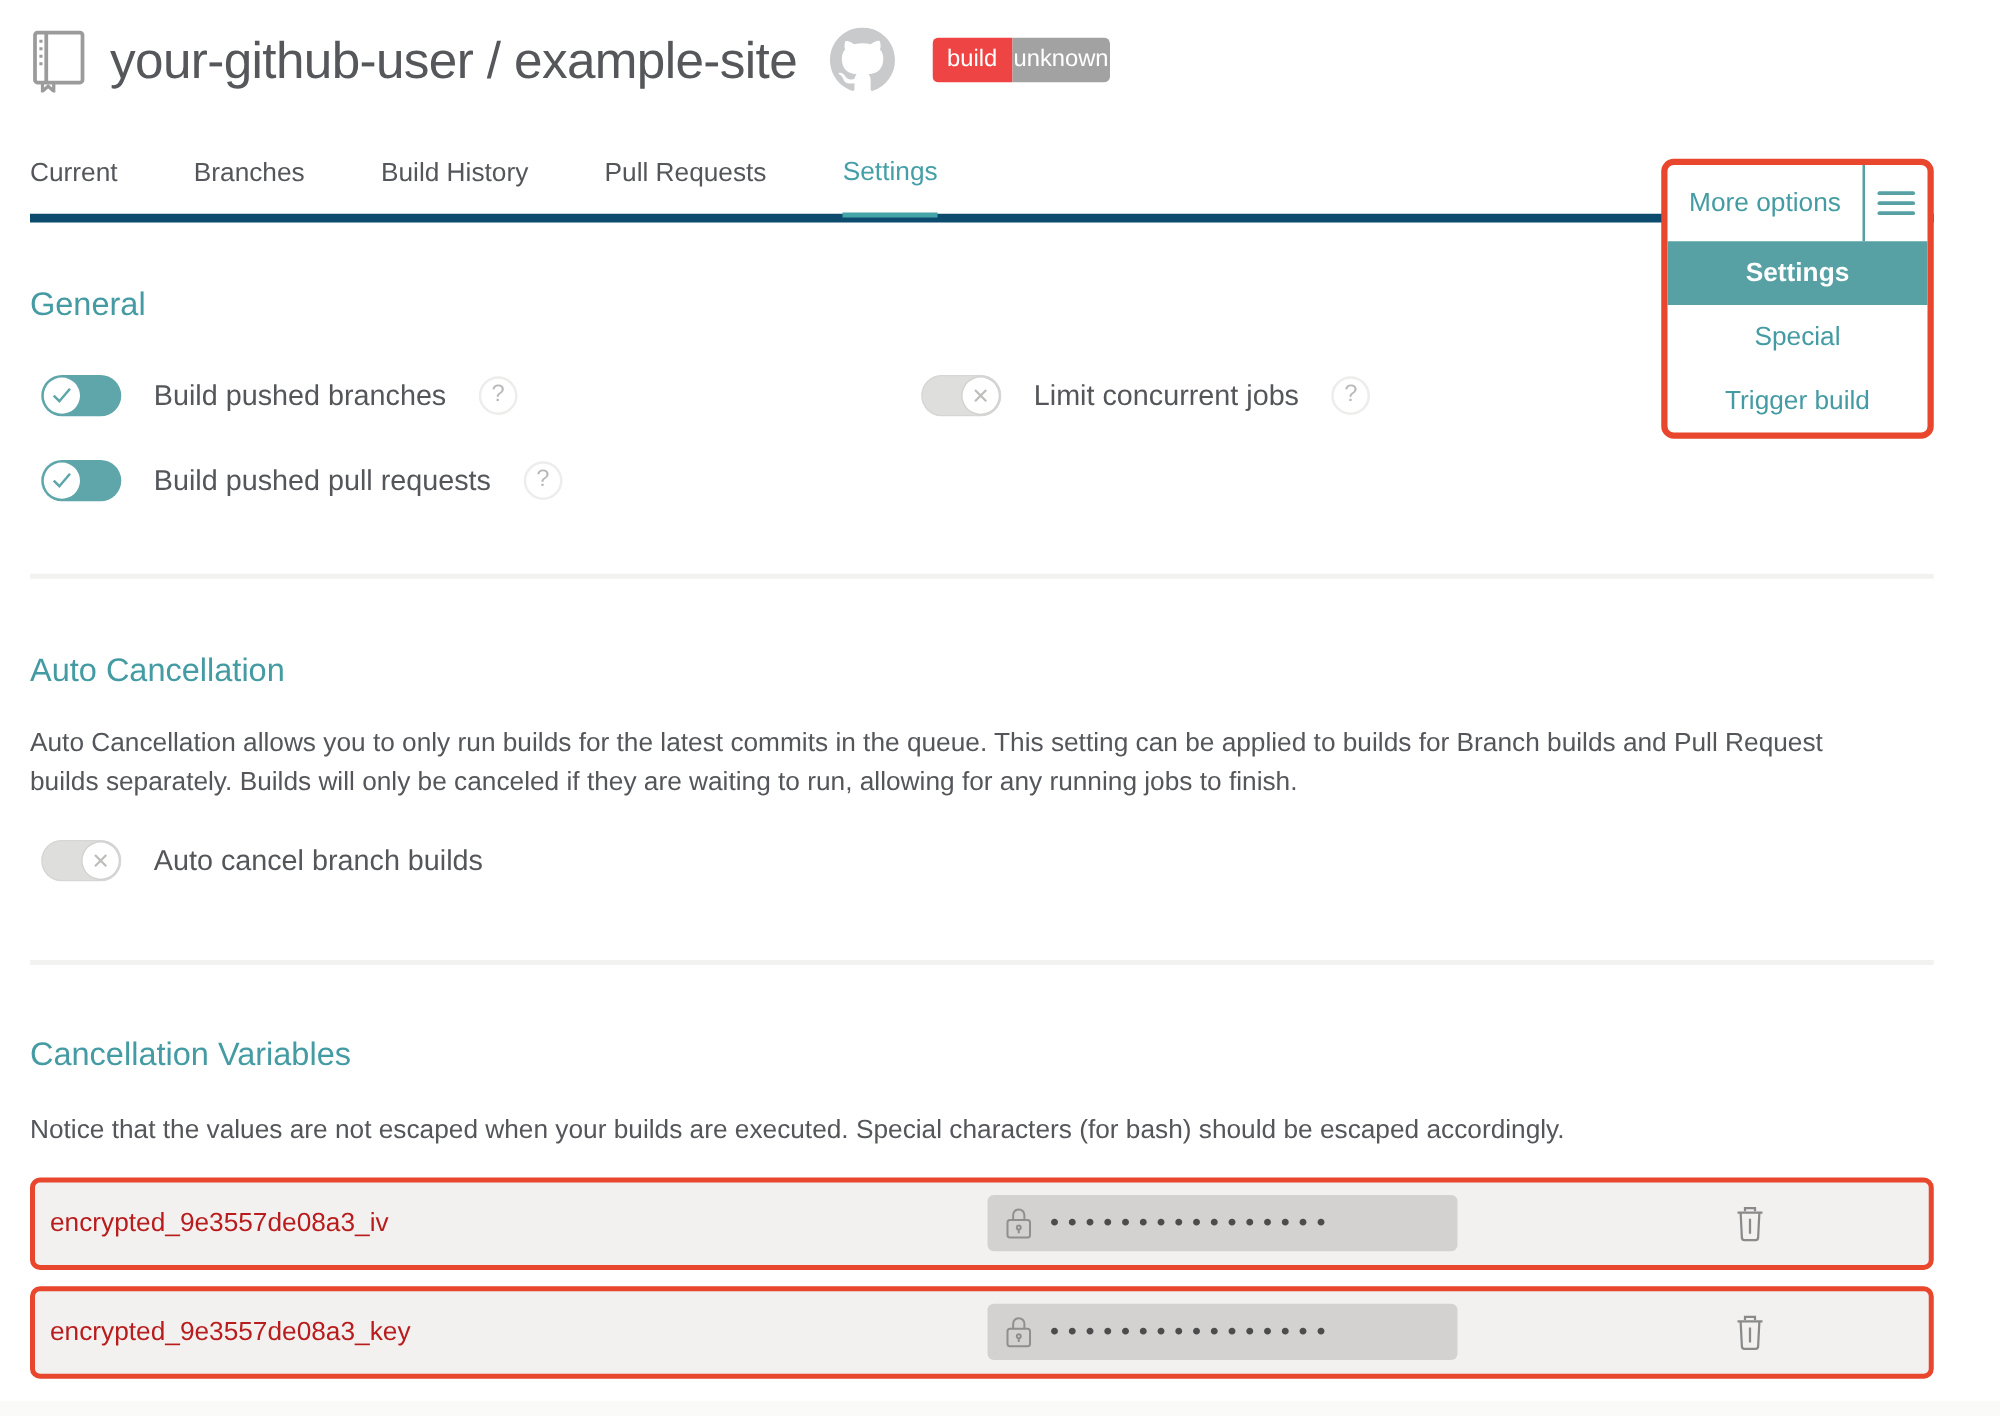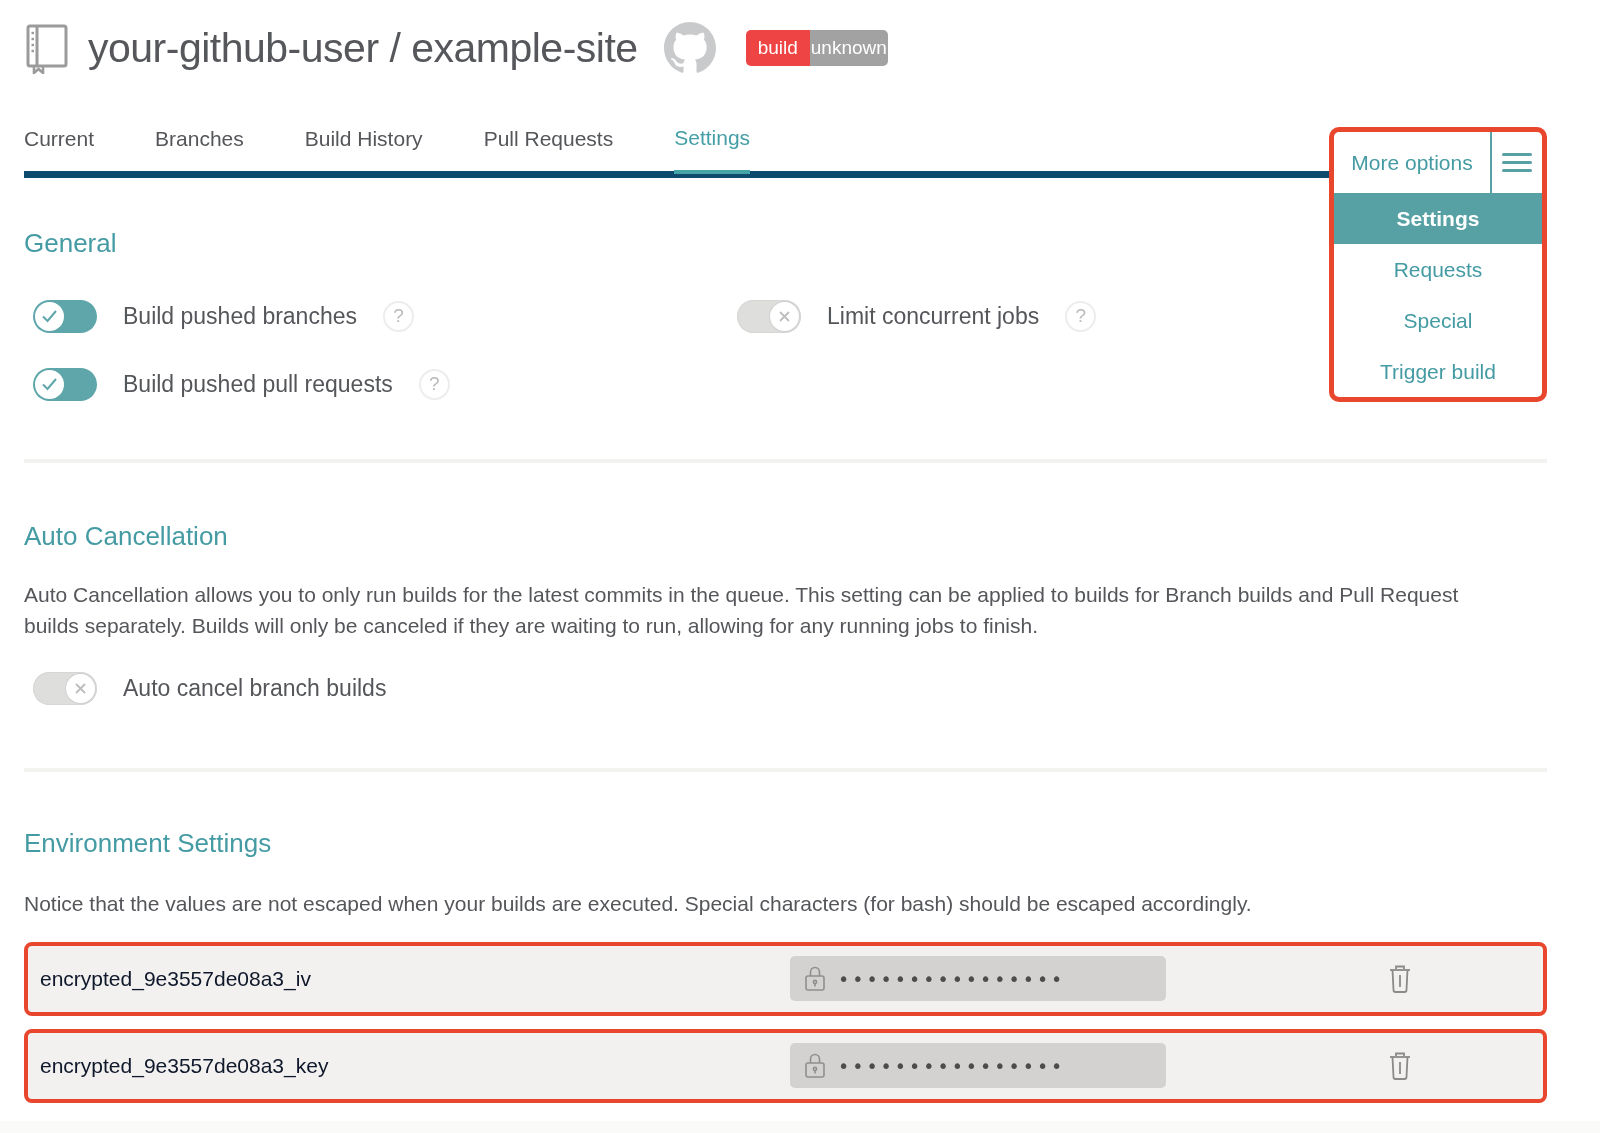--- a/index.html
+++ b/index.html
@@ -54,21 +54,21 @@
   .toggle.on  .knob { left: 2px; }
   .toggle.off .knob { right: 2px; box-shadow: 0 0 0 1px #d0d0cf; }
   .toggle-label { font-size: 23px; color: #54565a; margin-left: 26px; }
   .help-badge { width: 31px; height: 31px; border-radius: 50%; border: 2px solid #ededec;
                 color: #b9b9b9; font-size: 19px; display: flex; align-items: center; justify-content: center;
                 margin-left: 26px; cursor: pointer; flex: none; }
 
   
   .env-row { display: flex; align-items: center; height: 74px; background: #f2f1f0;
              border: 4px solid #e8462d; border-radius: 8px; padding: 0 12px 0 12px; margin-bottom: 13px; }
-  .env-name { font-size: 21px; color: #0f172a; width: 750px; flex: none; }
+  .env-name { font-size: 21px; color: #b91c1c; width: 750px; flex: none; }
   .env-value { width: 376px; height: 45px; background: #d3d2d1; border-radius: 5px;
                display: flex; align-items: center; padding: 0 14px; flex: none; }
   .env-dots { font-size: 19px; letter-spacing: 3px; color: #4c4c4c; margin-left: 12px;
               font-family: "DejaVu Sans", sans-serif; white-space: nowrap; }
   .trash-btn { margin-left: auto; margin-right: 118px; cursor: pointer; width: 26px; height: 30px; flex: none; }
 
   .bottom-fade { position: absolute; left: 0; bottom: 0; width: 1600px; height: 12px; background: #fafaf9; }
 
   svg { display: block; }
 </style>
@@ -108,21 +108,20 @@
   <div class="more-options">
     <div class="mo-header">
       <span class="mo-label">More options</span>
       <span class="mo-burger">
           <i></i>
           <i></i>
           <i></i>
         </span>
     </div>
     <div class="mo-item active">Settings</div>
-    <div class="mo-item">Requests</div>
     <div class="mo-item">Special</div>
     <div class="mo-item">Trigger build</div>
   </div>
 
   <main class="content">
 
     <h2 class="section-heading" style="margin-top:50px;">General</h2>
 
     <div class="toggle-grid" style="margin-top:40px;">
       <div class="toggle-row">
@@ -177,21 +176,21 @@
               </svg>
           </span>
         </span>
         <span class="toggle-label">Auto cancel branch builds</span>
       </div>
 
     </div>
 
     <div class="divider" style="margin-top:62px;"></div>
 
-    <h2 class="section-heading" style="margin-top:56px;">Environment Settings</h2>
+    <h2 class="section-heading" style="margin-top:56px;">Cancellation Variables</h2>
     <p class="section-desc" style="margin-top:30px;">Notice that the values are not escaped when your builds are executed. Special characters (for bash) should be escaped accordingly.</p>
 
     <div style="margin-top:22px;">
 
       <div class="env-row">
         <span class="env-name">encrypted_9e3557de08a3_iv</span>
         <span class="env-value">
           <svg width="22" height="28" viewBox="0 0 22 28" fill="none" stroke="#8f8f8f" stroke-width="1.6">
             <rect x="2" y="11" width="18" height="14" rx="2"></rect>
             <path d="M6.5 11 V7 a4.5 4.5 0 0 1 9 0 V11"></path>

